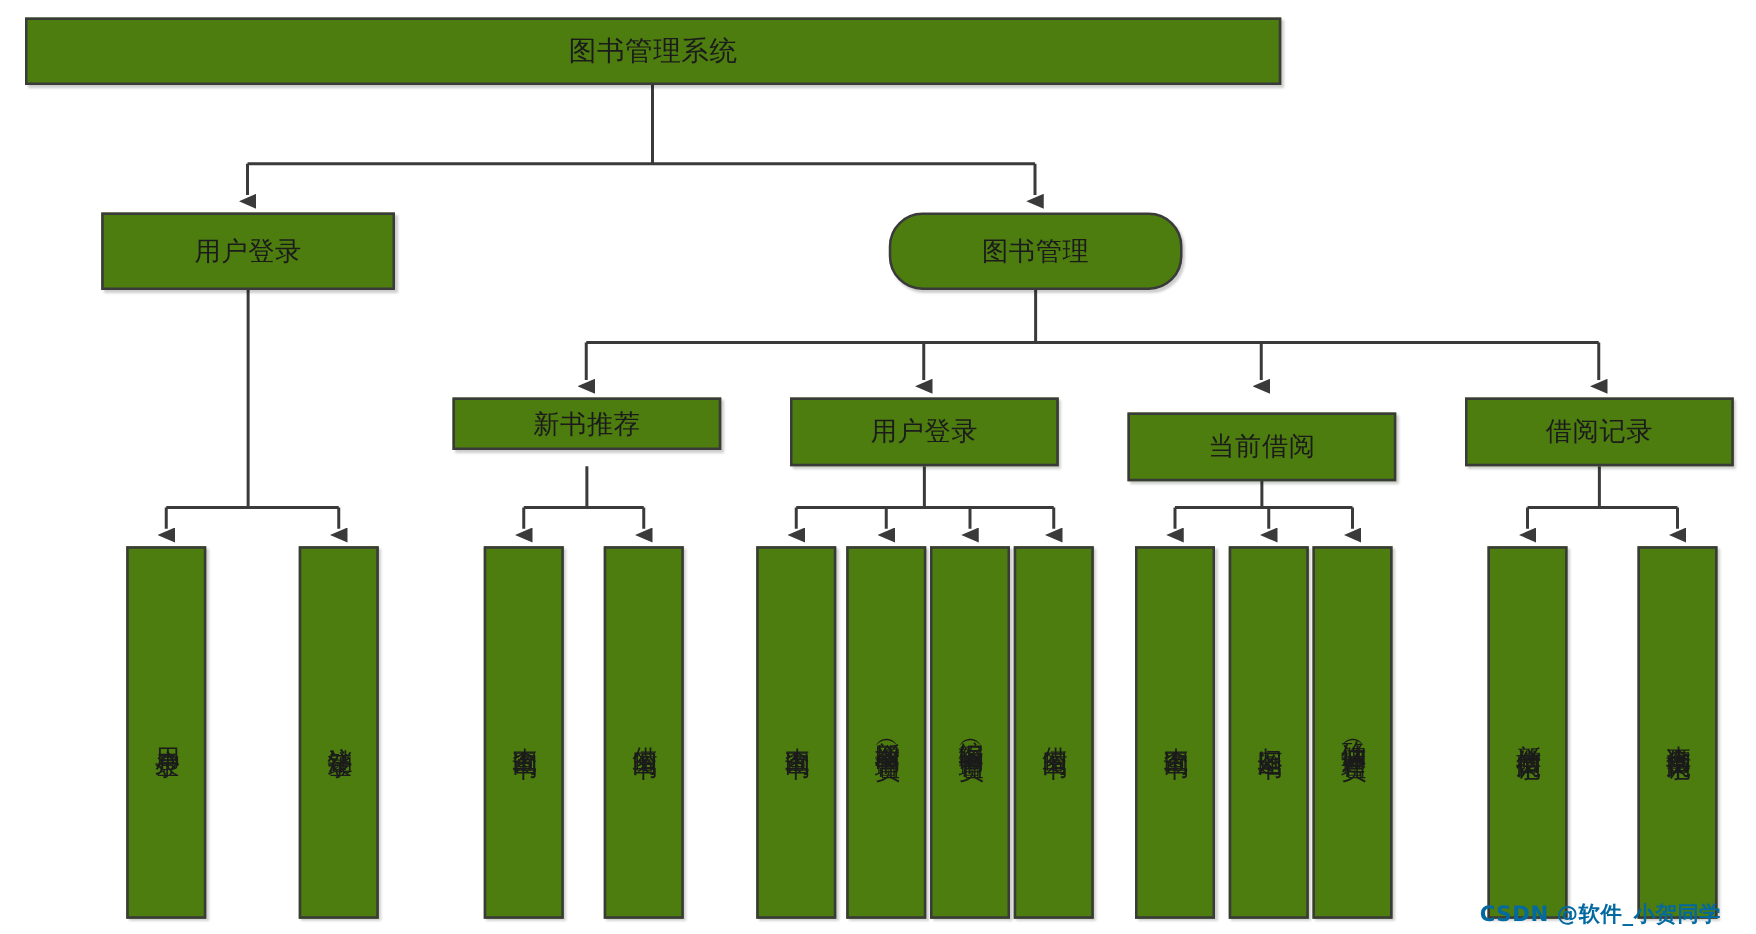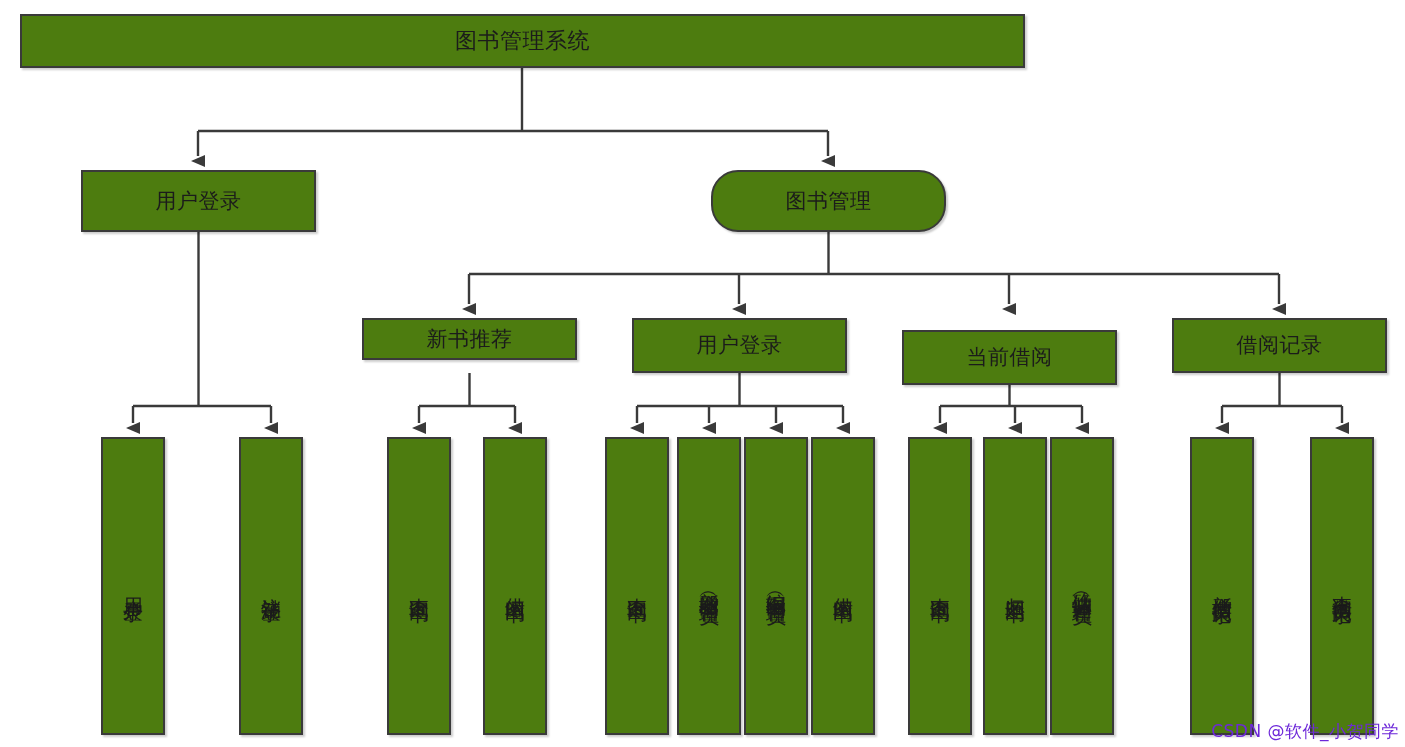--- a/index.html
+++ b/index.html
@@ -48,26 +48,27 @@
     writing-mode: vertical-rl;
     text-orientation: upright;
     font-size: 20px;
     letter-spacing: 2px;
     line-height: 1.05;
     white-space: normal;
   }
   .node.root .label { font-size: 22px; }
   .watermark {
     position: absolute;
-    right: 6px;
+    right: 28px;
     bottom: 4px;
     font-size: 17px;
-    color: #6d28d9;
+    color: #0369a1;
     white-space: nowrap;
     letter-spacing: 0.5px;
+    font-weight: bold;
   }
 </style>
 </head>
 <body>
 
 <div id="canvas">
 
   <svg id="edges" viewBox="0 0 1405 747">
     <defs>
       <marker id="arrow" markerWidth="12" markerHeight="14" refX="1" refY="7" orient="auto" markerUnits="userSpaceOnUse">

